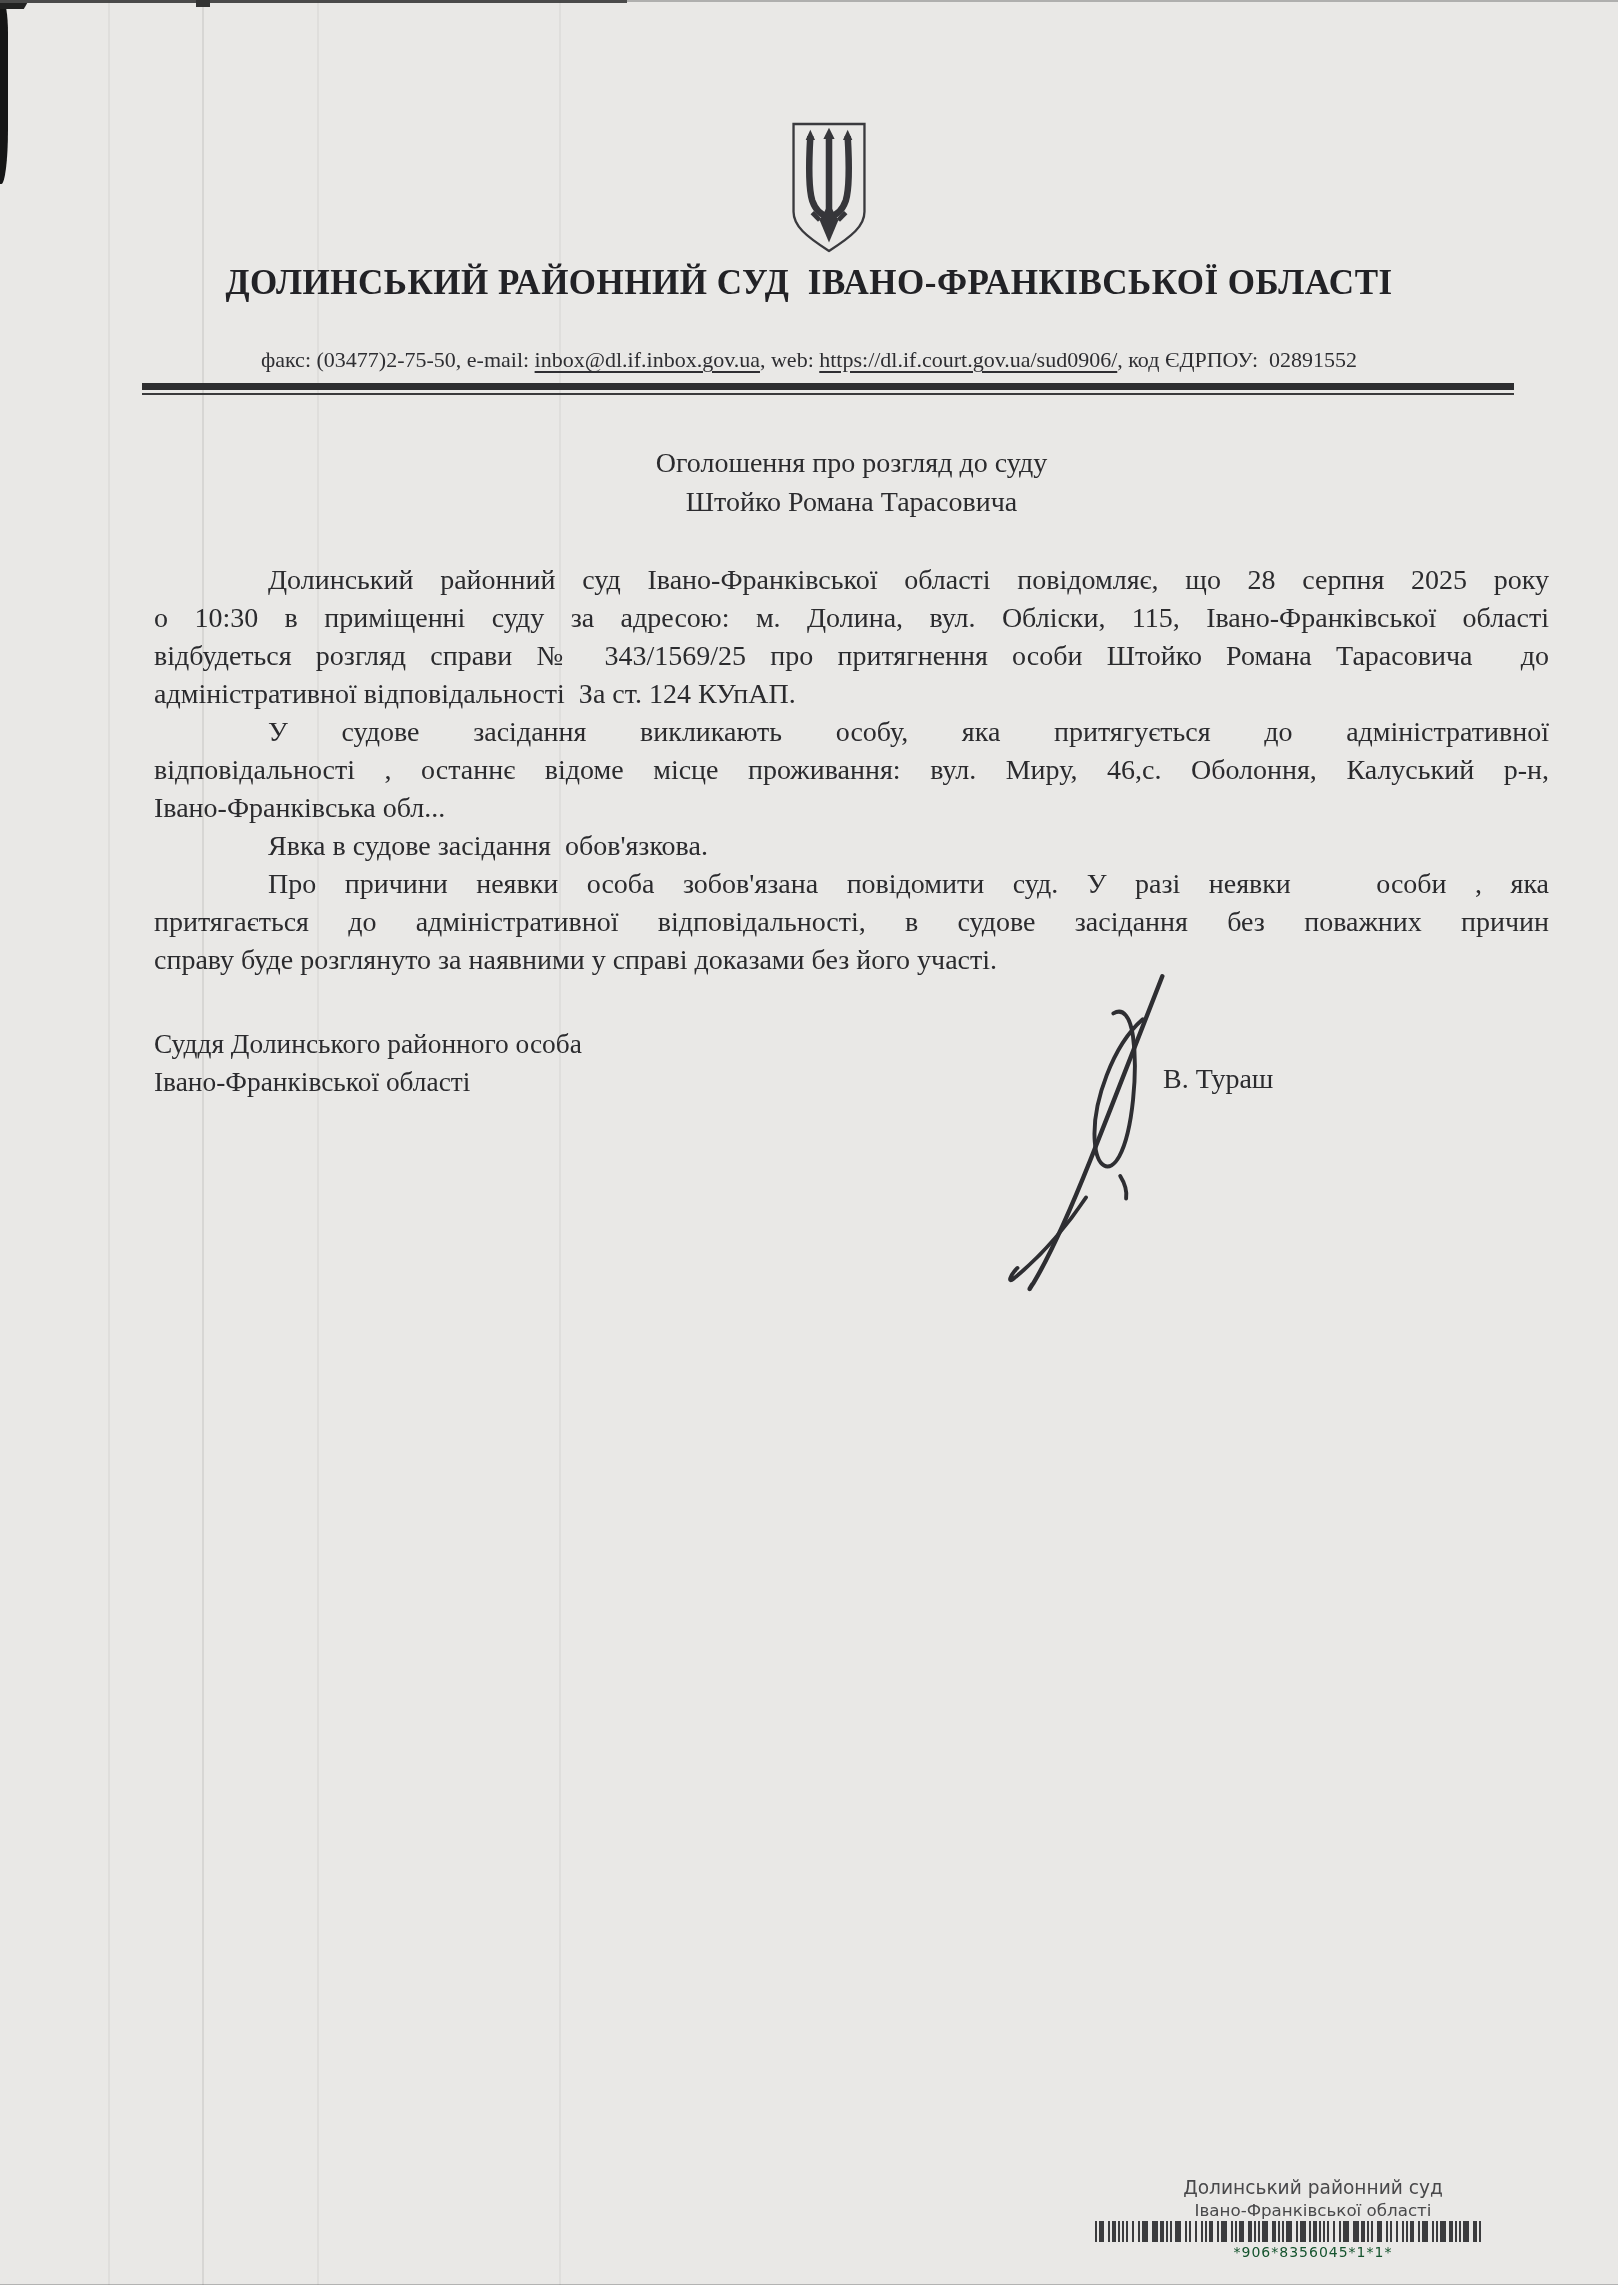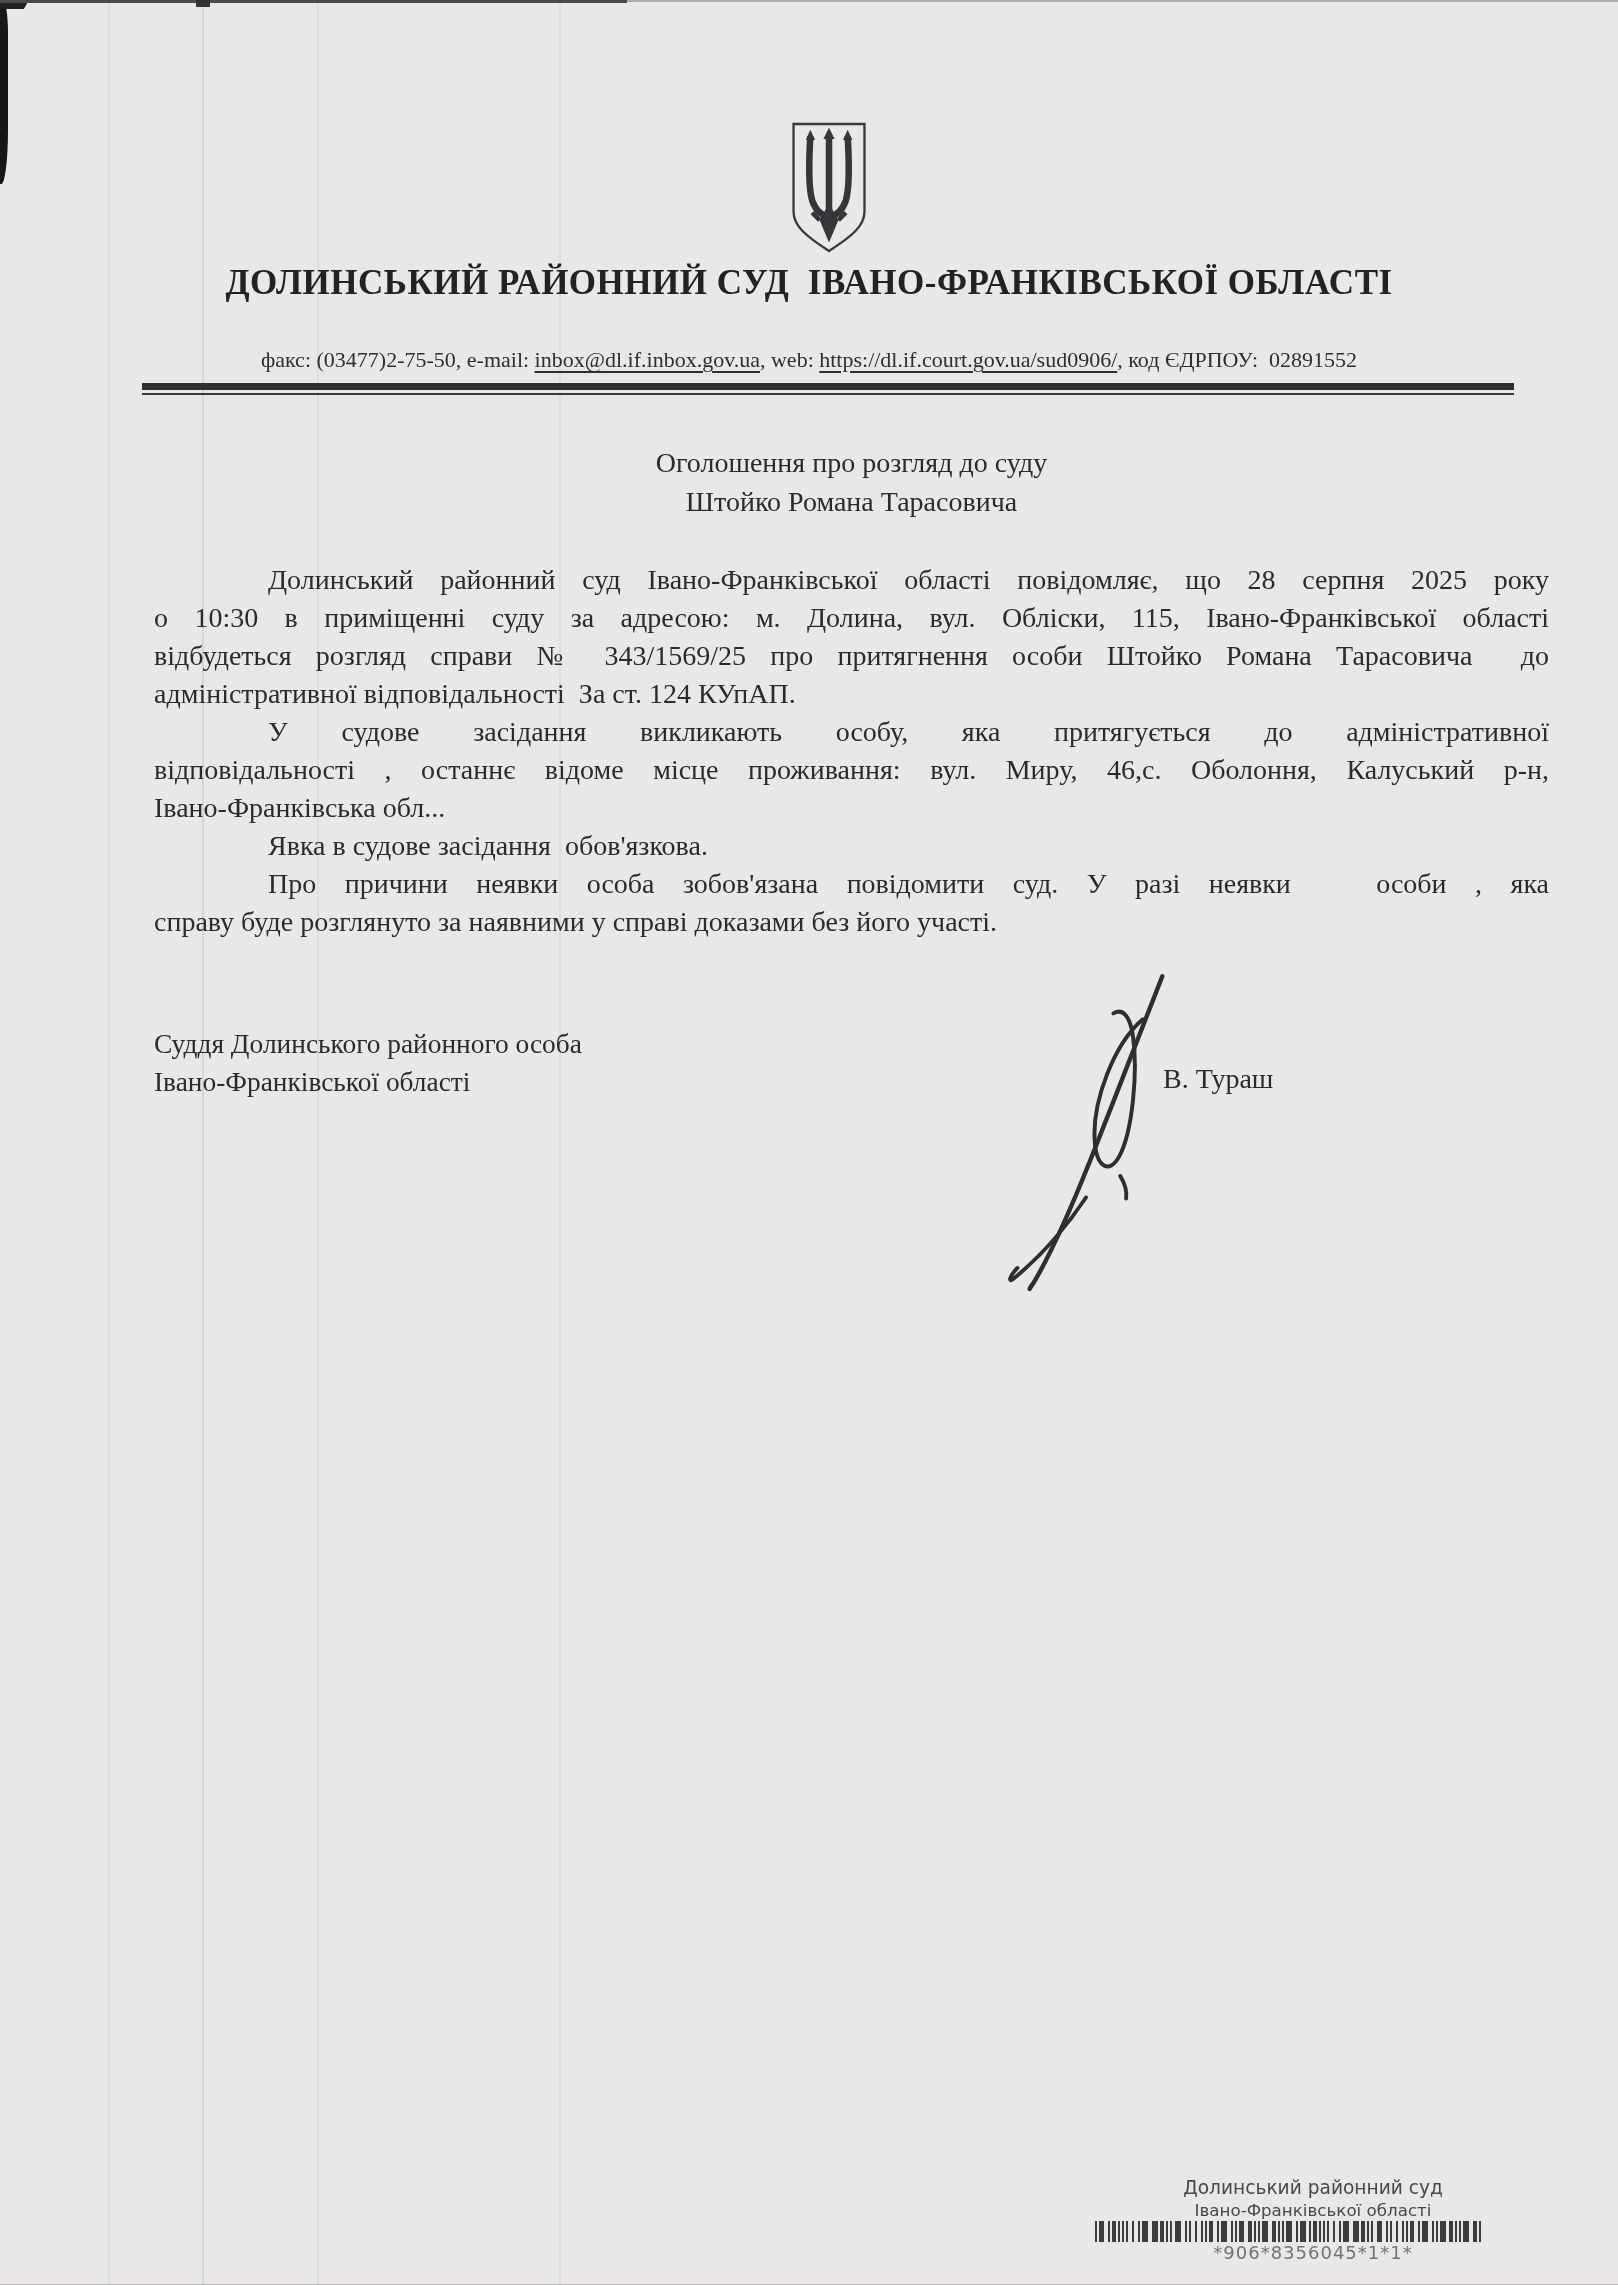--- a/index.html
+++ b/index.html
@@ -52,21 +52,21 @@
   .sig-svg{position:absolute;left:980px;top:941px;width:255px;height:372px;}
 
   
   .stamp{position:absolute;left:1019px;top:2176px;width:588px;text-align:center;
          font-family:"DejaVu Sans", sans-serif;color:#48484a;}
   .stamp-l1{font-size:18.6px;line-height:23.5px;}
   .stamp-l2{font-size:16.7px;line-height:20.6px;}
   .barcode{margin:1px auto 0 auto;width:437px;height:20.6px;display:flex;align-items:stretch;overflow:hidden;}
   .barcode i{display:block;background:#3c3c3e;flex:none;}
   .barcode b{display:block;flex:none;}
-  .stamp-code{font-size:18px;line-height:21.6px;letter-spacing:1px;color:#737373;}
+  .stamp-code{font-size:14px;line-height:21.6px;letter-spacing:1px;color:#14532d;}
 </style>
 </head>
 <body>
 
 <div class="page">
 
   <div class="blob-left"></div>
   <div class="corner-mark"></div>
   <div class="edge-top"></div>
   <div class="edge-top2"></div>
@@ -114,20 +114,21 @@
     <div class="bline">відбудеться розгляд справи № 343/1569/25 про притягнення особи Штойко Романа Тарасовича  до</div>
     <div class="bline last">адміністративної відповідальності  За ст. 124 КУпАП.</div>
 
     <div class="bline indent">У судове засідання викликають особу, яка притягується до адміністративної</div>
     <div class="bline">відповідальності , останнє відоме місце проживання: вул. Миру, 46,с. Оболоння, Калуський р-н,</div>
     <div class="bline last">Івано-Франківська обл...</div>
 
     <div class="bline last indent">Явка в судове засідання  обов'язкова.</div>
 
     <div class="bline indent">Про причини неявки особа зобов'язана повідомити суд. У разі неявки   особи , яка</div>
+    <div class="bline">притягається до адміністративної відповідальності, в судове засідання без поважних причин</div>
     <div class="bline last">справу буде розглянуто за наявними у справі доказами без його участі.</div>
   </div>
 
   <div class="judge-line" style="top:1029px">Суддя Долинського районного особа</div>
   <div class="judge-line" style="top:1067px">Івано-Франківської області</div>
   <div class="judge-name">В. Тураш</div>
 
   <svg class="sig-svg" viewBox="0 0 260 380">
 
     <g fill="none" stroke="#2e2e32" stroke-linecap="round">

